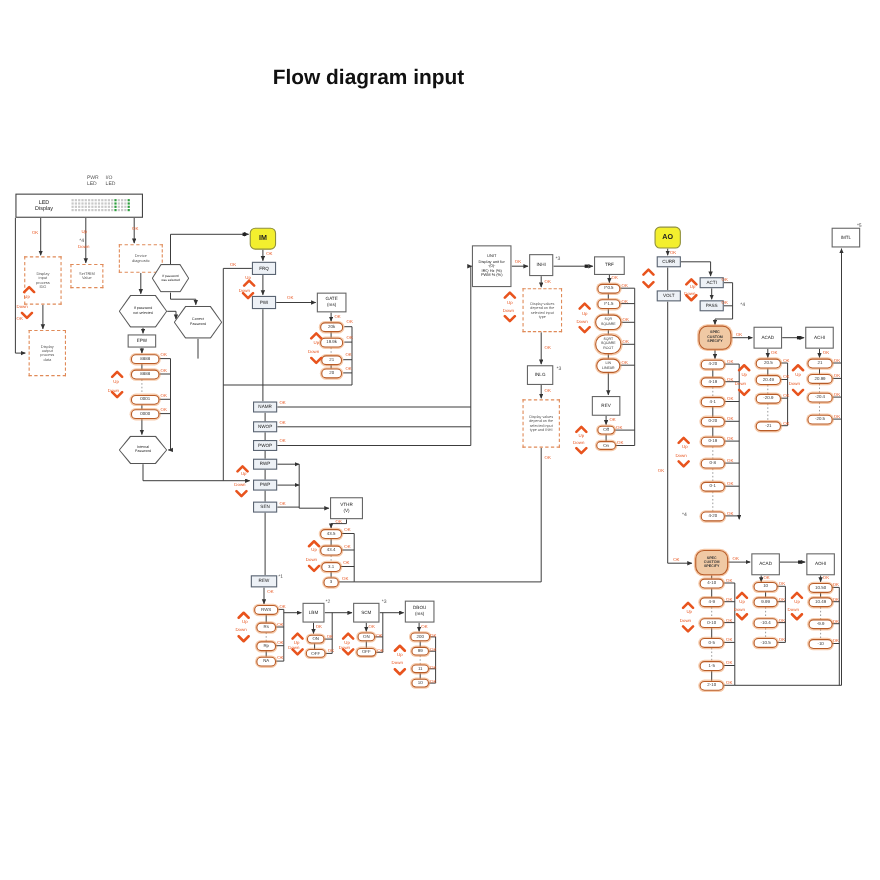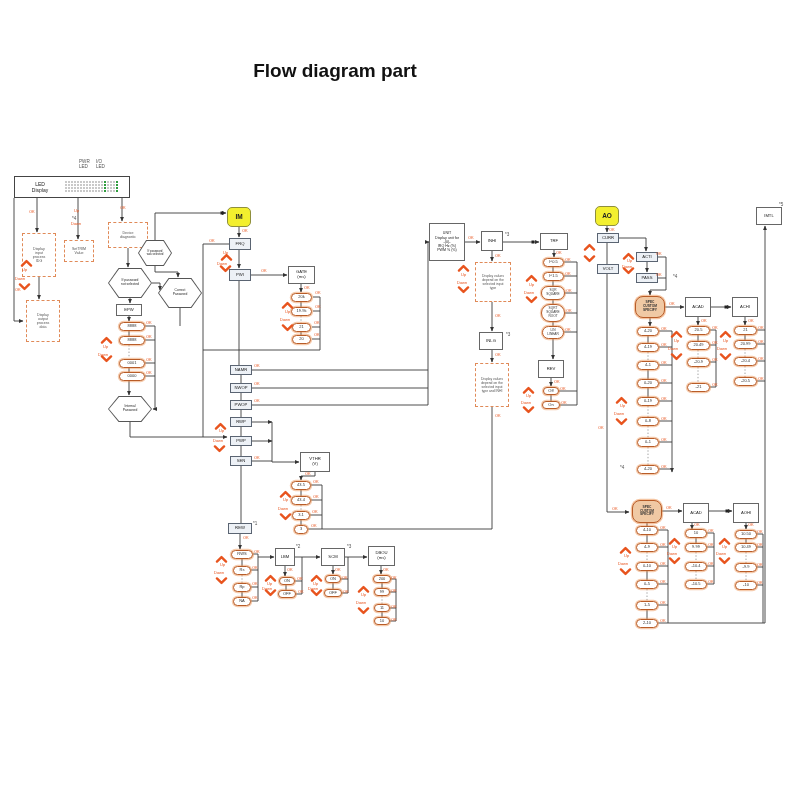--- a/index.html
+++ b/index.html
@@ -225,21 +225,21 @@
         <polyline points="756,547 763,547" fill="none" stroke="#3a3a3a" stroke-width="0.9"></polyline>
         <polyline points="756,567 763,567" fill="none" stroke="#3a3a3a" stroke-width="0.9"></polyline>
         <polyline points="756,585 763,585" fill="none" stroke="#3a3a3a" stroke-width="0.9"></polyline>
         <polyline points="763,534 763,623" fill="none" stroke="#3a3a3a" stroke-width="0.9"></polyline>
         <rect x="220.5" y="211.5" width="3" height="3" fill="#222"></rect>
         <rect x="531.5" y="240.5" width="3" height="3" fill="#222"></rect>
         <rect x="724.5" y="305.5" width="3" height="3" fill="#222"></rect>
         <rect x="725.5" y="509.5" width="3" height="3" fill="#222"></rect>
       </g>
   </svg>
-  <div class="title">Flow diagram part</div>
+  <div class="title">Flow diagram input</div>
   <div class="led" id="led-box" style="left: 14px; top: 176px; width: 116px; height: 22px;">
     <div class="ledlab">LED
 Display</div>
     <div class="matrix" id="led-matrix">
         <i style="background: rgb(201, 201, 201);"></i>
         <i style="background: rgb(201, 201, 201);"></i>
         <i style="background: rgb(201, 201, 201);"></i>
         <i style="background: rgb(201, 201, 201);"></i>
         <i style="background: rgb(201, 201, 201);"></i>
         <i style="background: rgb(201, 201, 201);"></i>

